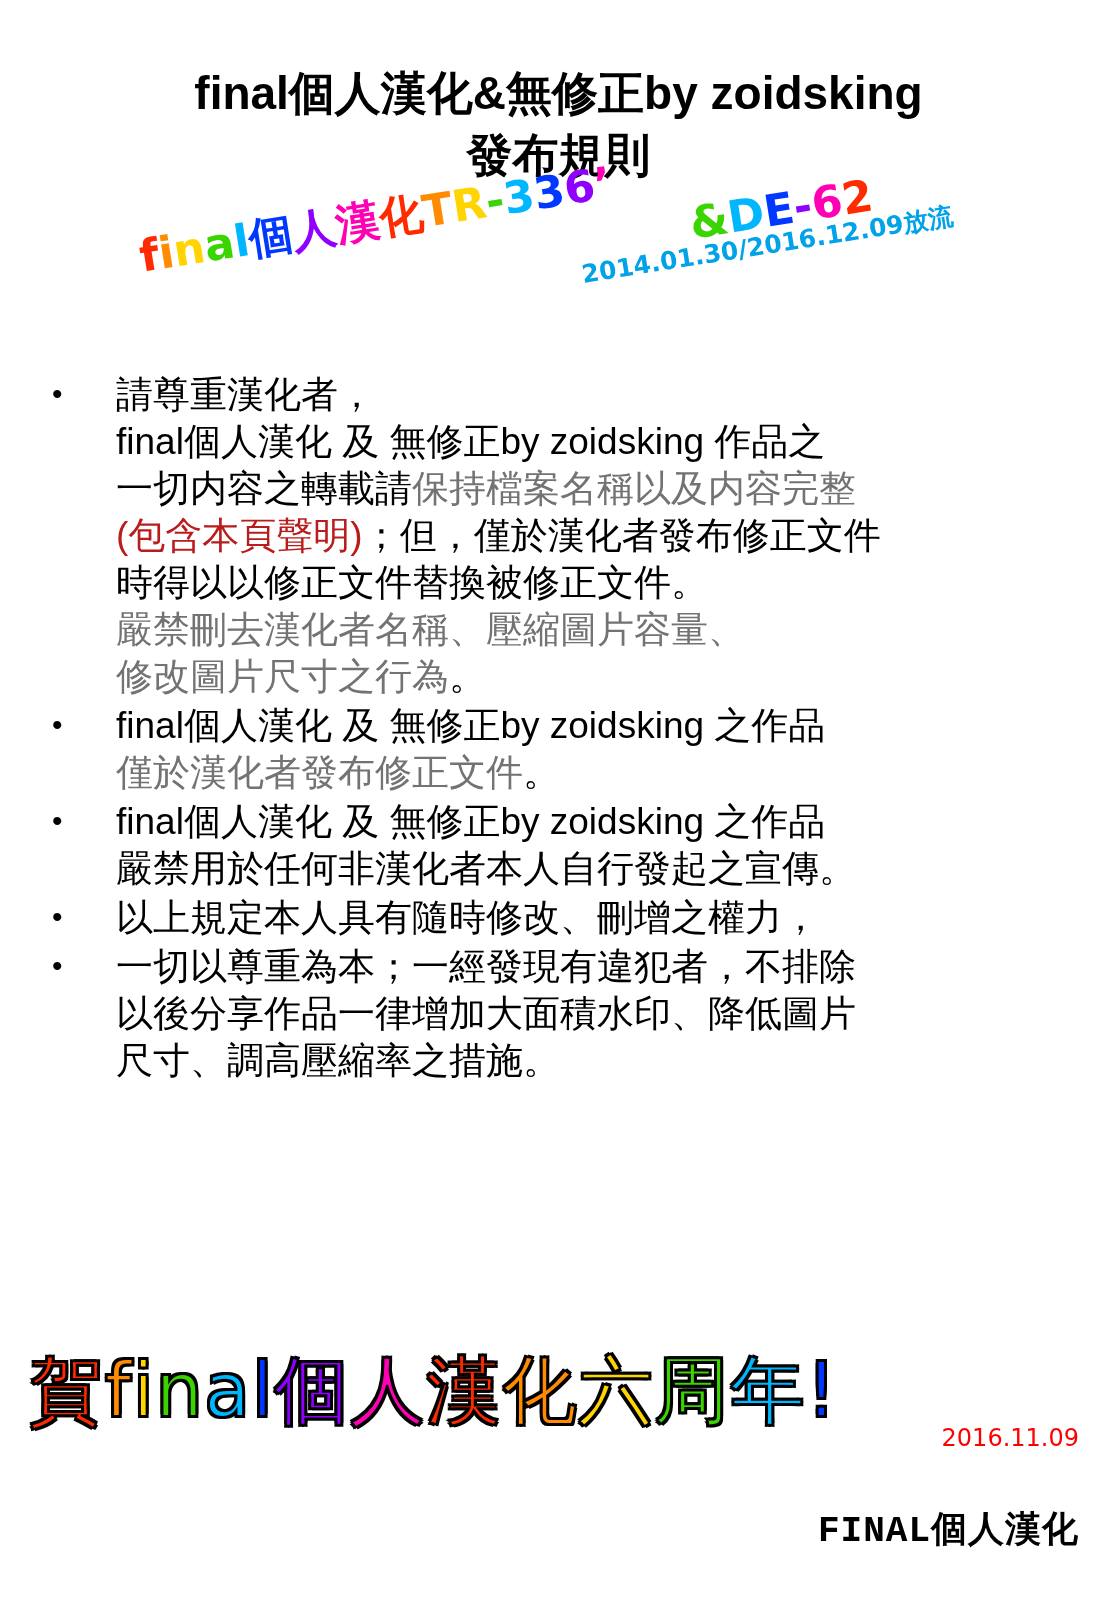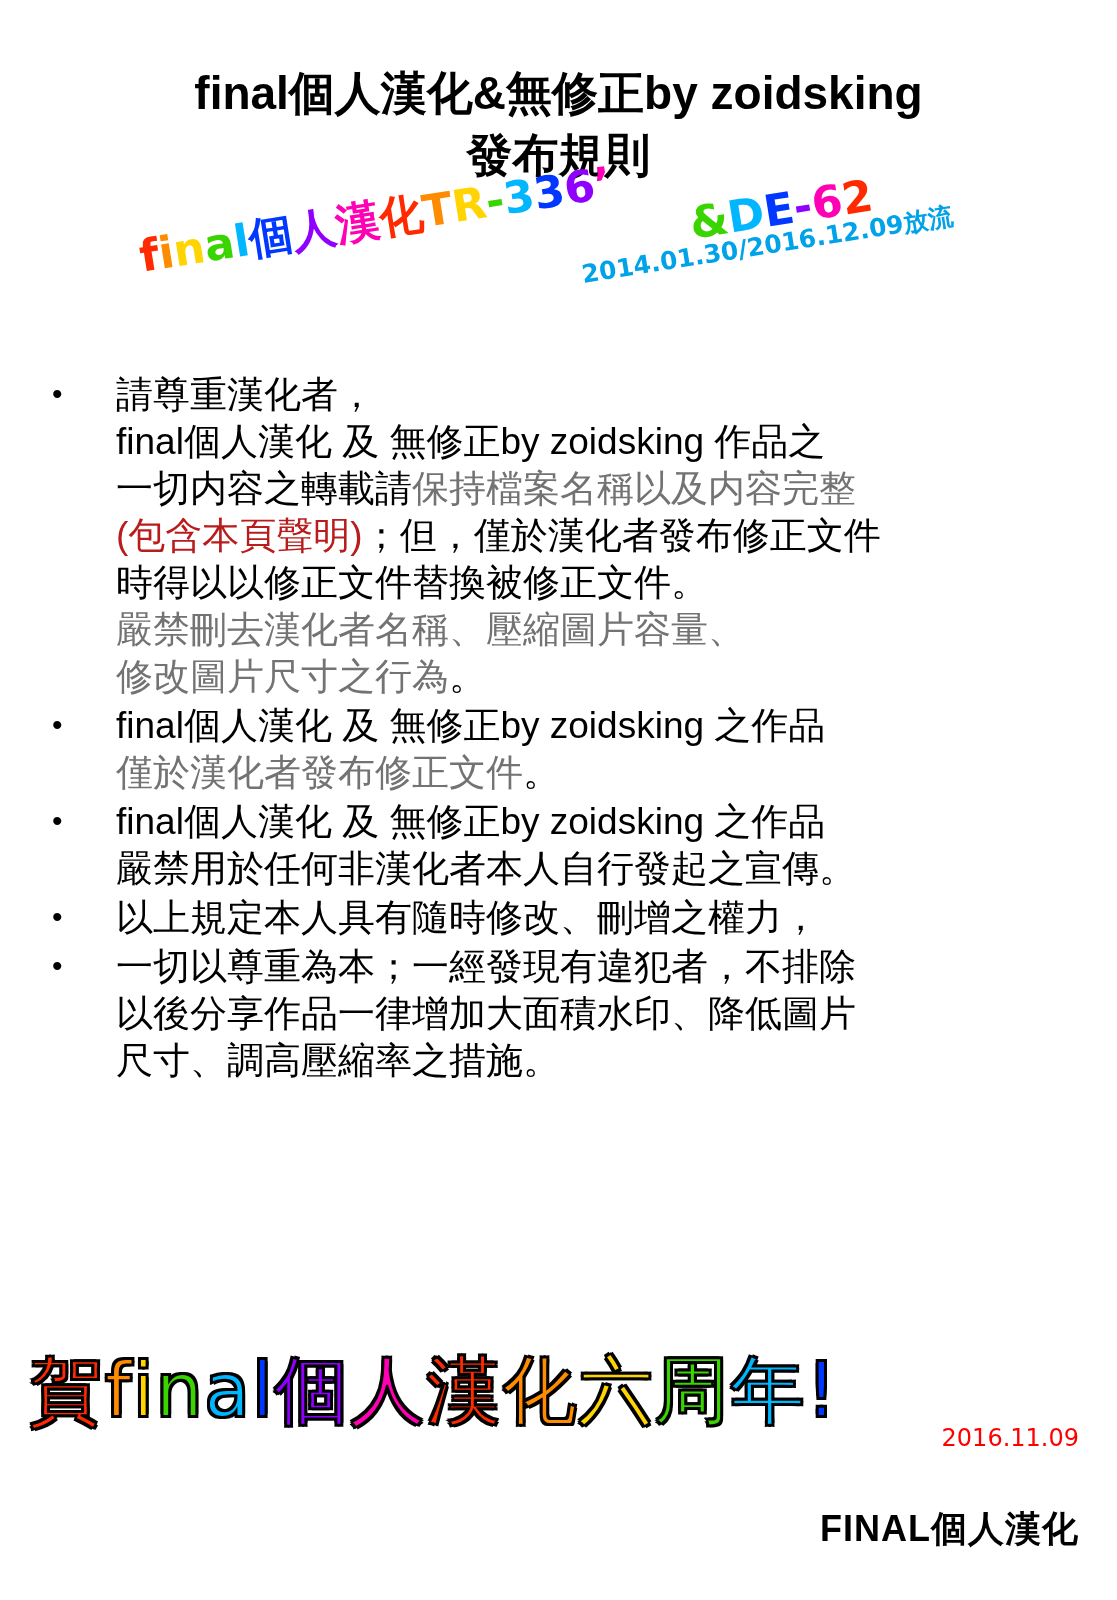--- a/index.html
+++ b/index.html
@@ -134,21 +134,21 @@
     font-family: "DejaVu Sans", sans-serif;
   }
 
   .footer-logo {
     position: absolute;
     right: 38px;
     top: 1505px;
     font-size: 36px;
     font-weight: bold;
     letter-spacing: 1px;
-    font-family: Liberation Sans, sans-serif;
+    font-family: Liberation Mono, monospace;
   }
 </style>
 </head>
 <body>
 
 <div class="title-block">
   <div>final個人漢化&amp;無修正by zoidsking</div>
   <div>發布規則</div>
 </div>
 

